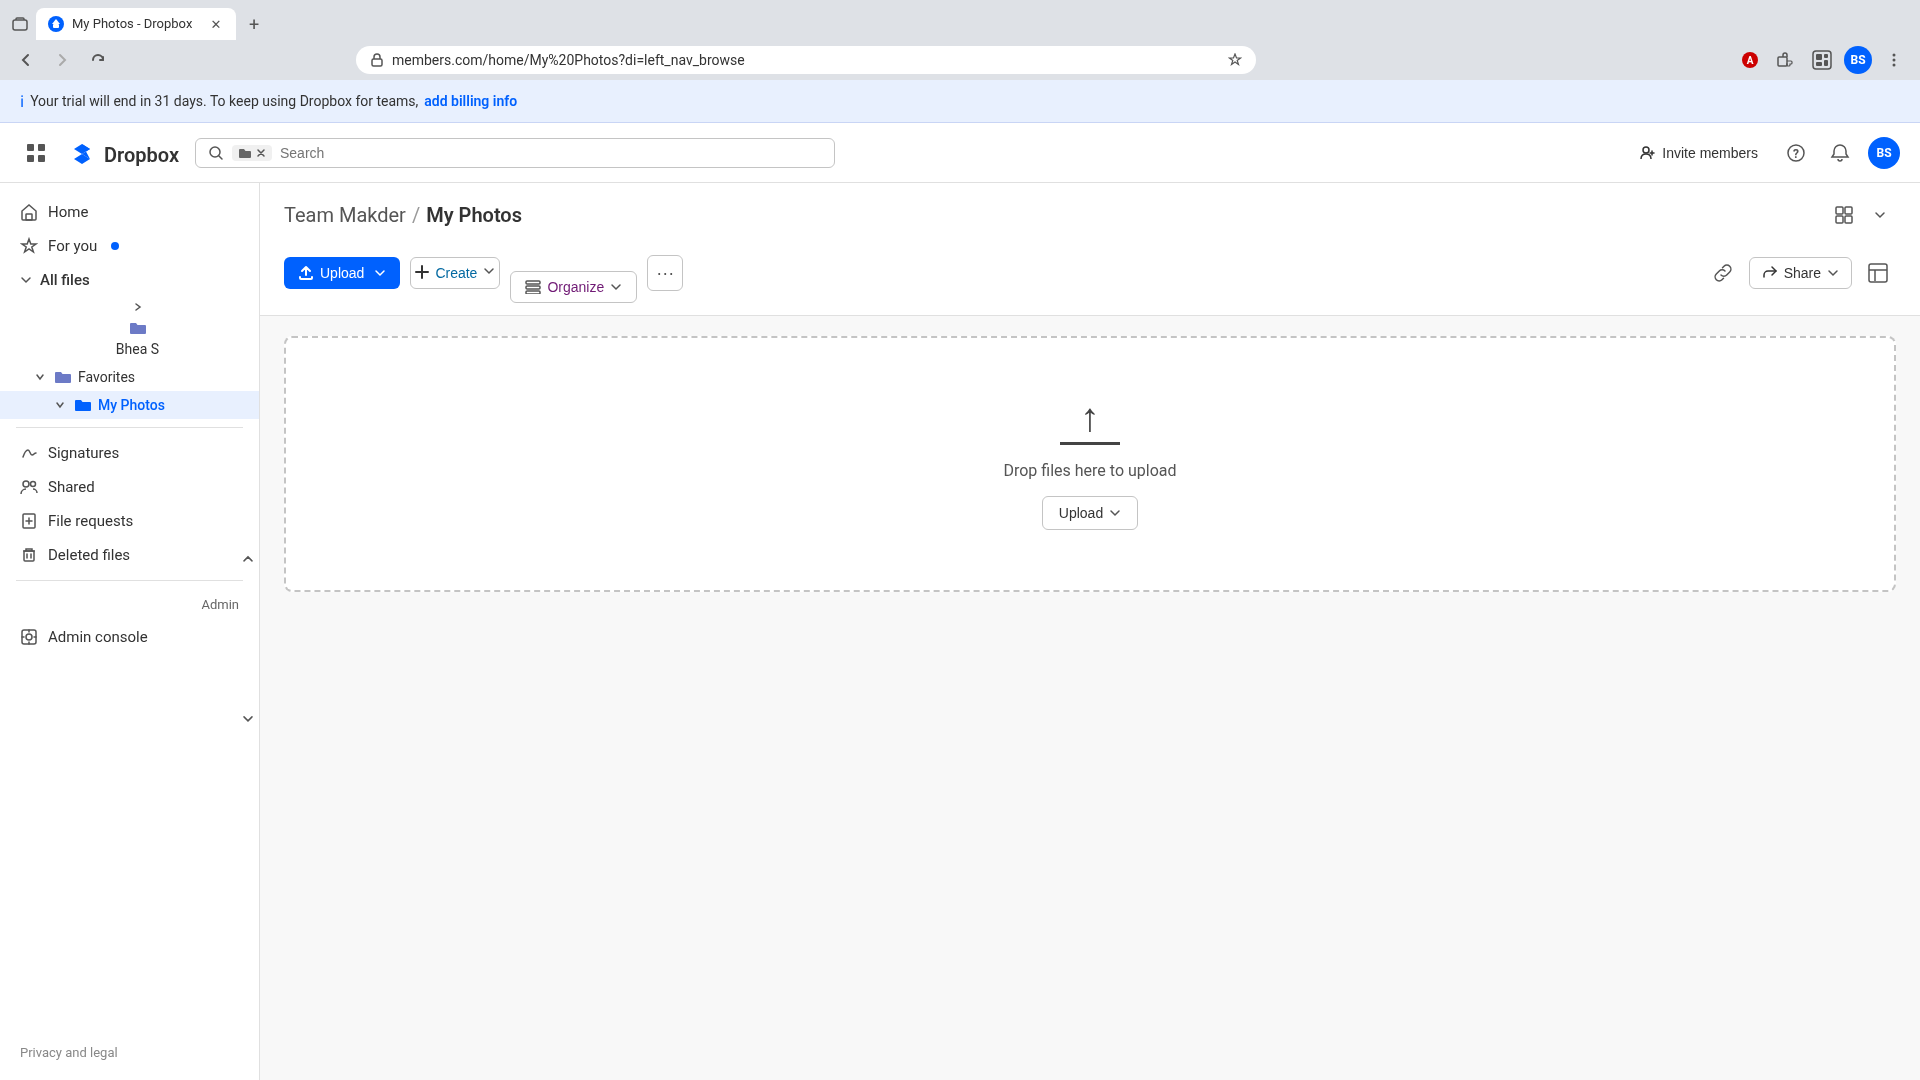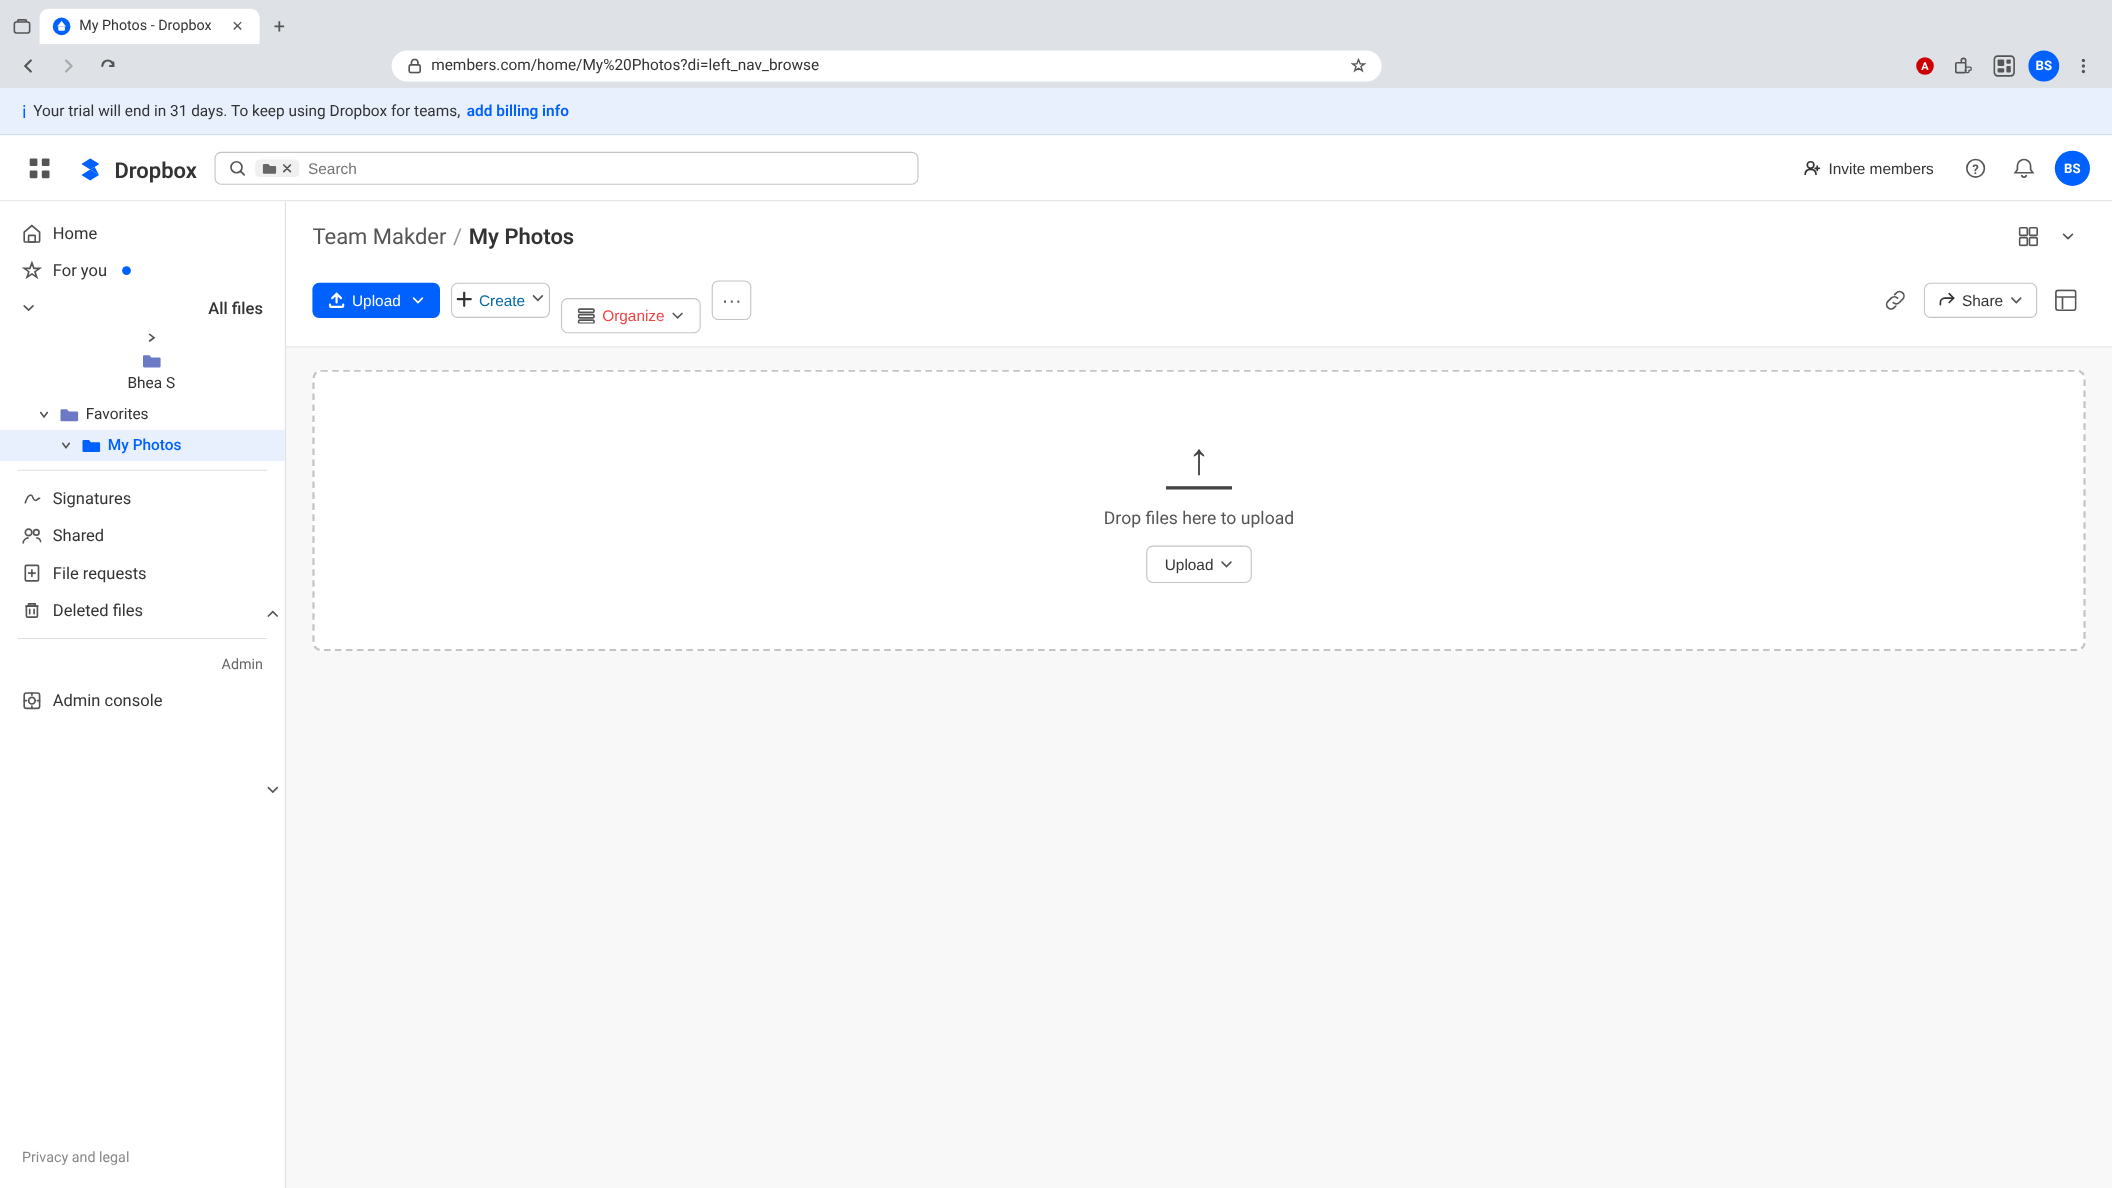--- a/index.html
+++ b/index.html
@@ -58,21 +58,21 @@
     .breadcrumb { display: flex; align-items: center; gap: 6px; font-size: 20px; color: #333; }
     .breadcrumb-sep { color: #999; }
     .breadcrumb-current { font-weight: 600; }
     .breadcrumb-parent { color: #555; cursor: pointer; }
     .view-toggle { margin-left: auto; display: flex; align-items: center; gap: 4px; }
     .view-btn { width: 32px; height: 32px; display: flex; align-items: center; justify-content: center; color: #555; cursor: pointer; border-radius: 4px; }
 
     .toolbar { display: flex; align-items: center; padding: 12px 24px; gap: 10px; background: #fff; border-bottom: 1px solid #e0e0e0; }
     .upload-btn { display: flex; align-items: center; gap: 6px; background: #0061fe; color: white; border: none; border-radius: 6px; padding: 8px 14px; font-size: 14px; font-weight: 500; cursor: pointer; }
     .create-btn { display: flex; align-items: flex-start; gap: 6px; background: transparent; border: 1.5px solid #c4c4c4; border-radius: 6px; padding: 7px 4px; font-size: 14px; color: #0369a1; cursor: pointer; }
-    .organize-btn { display: flex; align-items: center; gap: 6px; background: transparent; border: 1.5px solid #c4c4c4; border-radius: 6px; padding: 7px 14px; font-size: 14px; color: #ef4444; cursor: pointer; margin-top: 28px; }
+    .organize-btn { display: flex; align-items: center; gap: 6px; background: transparent; border: 1.5px solid #c4c4c4; border-radius: 6px; padding: 7px 14px; font-size: 14px; color: #701a75; cursor: pointer; margin-top: 28px; }
     .more-btn { display: flex; align-items: center; justify-content: center; width: 36px; height: 36px; background: transparent; border: 1.5px solid #c4c4c4; border-radius: 6px; color: #555; cursor: pointer; font-size: 18px; }
     .toolbar-right { margin-left: auto; display: flex; align-items: center; gap: 8px; }
     .share-btn { display: flex; align-items: center; gap: 6px; border: 1.5px solid #c4c4c4; border-radius: 6px; padding: 7px 12px; font-size: 14px; color: #333; cursor: pointer; background: transparent; }
     .link-btn { width: 36px; height: 36px; display: flex; align-items: center; justify-content: center; color: #555; cursor: pointer; border-radius: 4px; }
     .table-btn { width: 36px; height: 36px; display: flex; align-items: center; justify-content: center; color: #555; cursor: pointer; border-radius: 4px; }
 
     
     .drop-zone { flex: 1; display: flex; flex-direction: column; align-items: center; justify-content: flex-start; padding: 20px 24px; background: #f8f8f8; overflow-y: auto; }
     .drop-area { width: 100%; border: 2px dashed #c4c4c4; border-radius: 8px; display: flex; flex-direction: column; align-items: center; justify-content: center; padding: 60px 40px; gap: 16px; background: #fff; }
     .upload-icon { color: #555; font-size: 48px; display: flex; flex-direction: column; align-items: center; }
@@ -247,21 +247,21 @@
         <span>Home</span>
       </div>
       <div class="sidebar-item">
         <svg width="18" height="18" viewBox="0 0 18 18">
             <path d="M9 2l1.8 5h5.2l-4.2 3 1.6 5L9 12l-4.4 3 1.6-5L2 7h5.2z" fill="none" stroke="#555" stroke-width="1.5"></path>
           </svg>
         <span>For you</span>
         <span class="dot"></span>
       </div>
 
-      <div style="display:flex;align-items:center;padding: 8px 20px 4px 20px; justify-content: space-between;">
+      <div style="display:flex;align-items:center;padding: 8px 20px 4px 20px;">
         <svg width="12" height="12" viewBox="0 0 12 12" style="margin-right:8px;">
             <path d="M2 4l4 4 4-4" fill="none" stroke="#555" stroke-width="1.5" stroke-linecap="round"></path>
           </svg>
         <span style="font-size:15px;color:#333;font-weight:500;">All files</span>
       </div>
 
       <div class="sidebar-tree-item" style="padding-left:32px;flex-direction:column;">
         <div class="tree-toggle">
           <svg width="10" height="10" viewBox="0 0 10 10">
               <path d="M3 2l4 3-4 3" fill="none" stroke="#555" stroke-width="1.5" stroke-linecap="round"></path>

